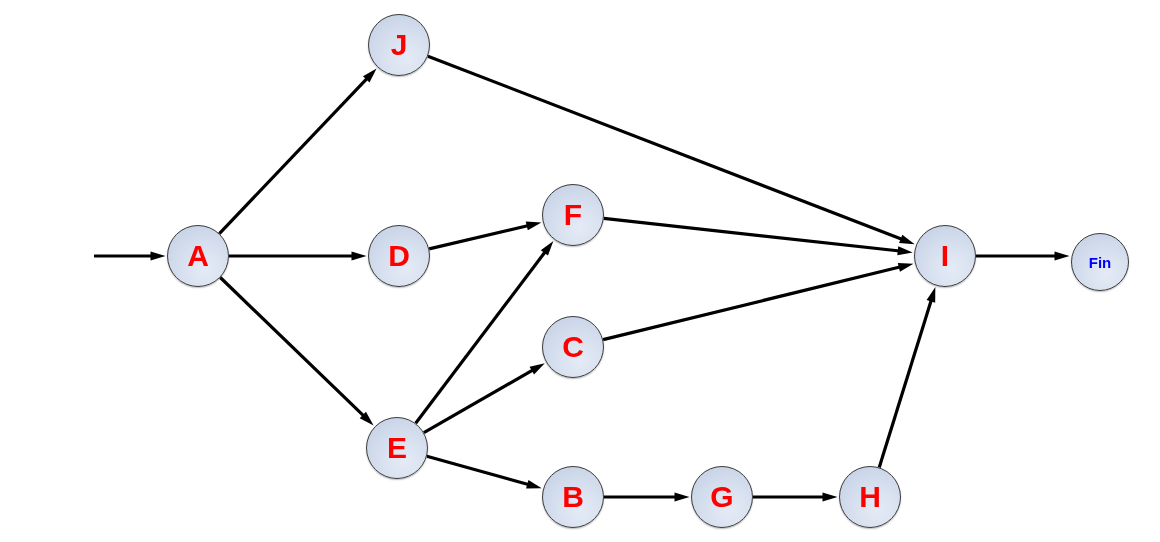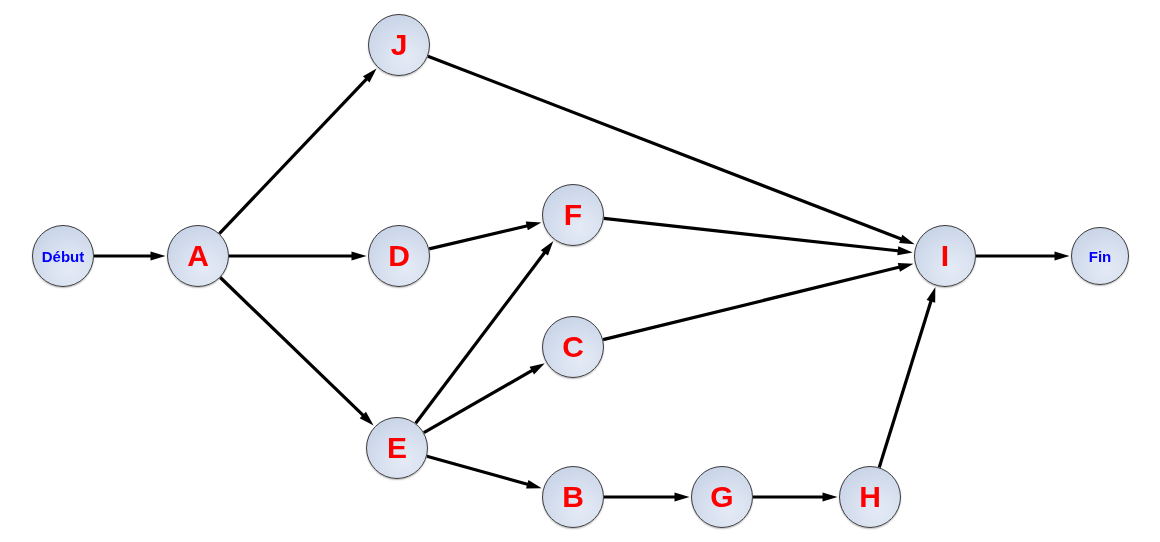--- a/index.html
+++ b/index.html
@@ -118,23 +118,20 @@
       <g>
         <line x1="879.21" y1="467.40" x2="931.48" y2="299.44" stroke="#000000" stroke-width="3.2" stroke-linecap="butt"></line>
         <polygon points="935.34,287.03 935.18,302.69 926.59,300.02" fill="#000000"></polygon>
       </g>
       <g>
         <line x1="976.00" y1="256.00" x2="1056.50" y2="256.00" stroke="#000000" stroke-width="3.2" stroke-linecap="butt"></line>
         <polygon points="1069.50,256.00 1054.50,260.50 1054.50,251.50" fill="#000000"></polygon>
       </g>
     </svg>
   <div id="node-layer">
-      <div class="node terminal" style="left: 32px; top: 225px; width: 62px; height: 62px;">
-        <span class="lbl">Début</span>
-      </div>
       <div class="node task" style="left: 167px; top: 225px; width: 62px; height: 62px;">
         <span class="lbl">A</span>
       </div>
       <div class="node task" style="left: 368px; top: 14px; width: 62px; height: 62px;">
         <span class="lbl">J</span>
       </div>
       <div class="node task" style="left: 368px; top: 225px; width: 62px; height: 62px;">
         <span class="lbl">D</span>
       </div>
       <div class="node task" style="left: 366px; top: 417px; width: 62px; height: 62px;">
@@ -151,17 +148,17 @@
       </div>
       <div class="node task" style="left: 691px; top: 466px; width: 62px; height: 62px;">
         <span class="lbl">G</span>
       </div>
       <div class="node task" style="left: 839px; top: 466px; width: 62px; height: 62px;">
         <span class="lbl">H</span>
       </div>
       <div class="node task" style="left: 914px; top: 225px; width: 62px; height: 62px;">
         <span class="lbl">I</span>
       </div>
-      <div class="node terminal" style="left: 1071px; top: 227px; width: 58px; height: 58px; text-align: center;">
+      <div class="node terminal" style="left: 1071px; top: 233px; width: 58px; height: 58px; text-align: center;">
         <span class="lbl">Fin</span>
       </div>
     </div>
 </div>
 
 </body></html>

